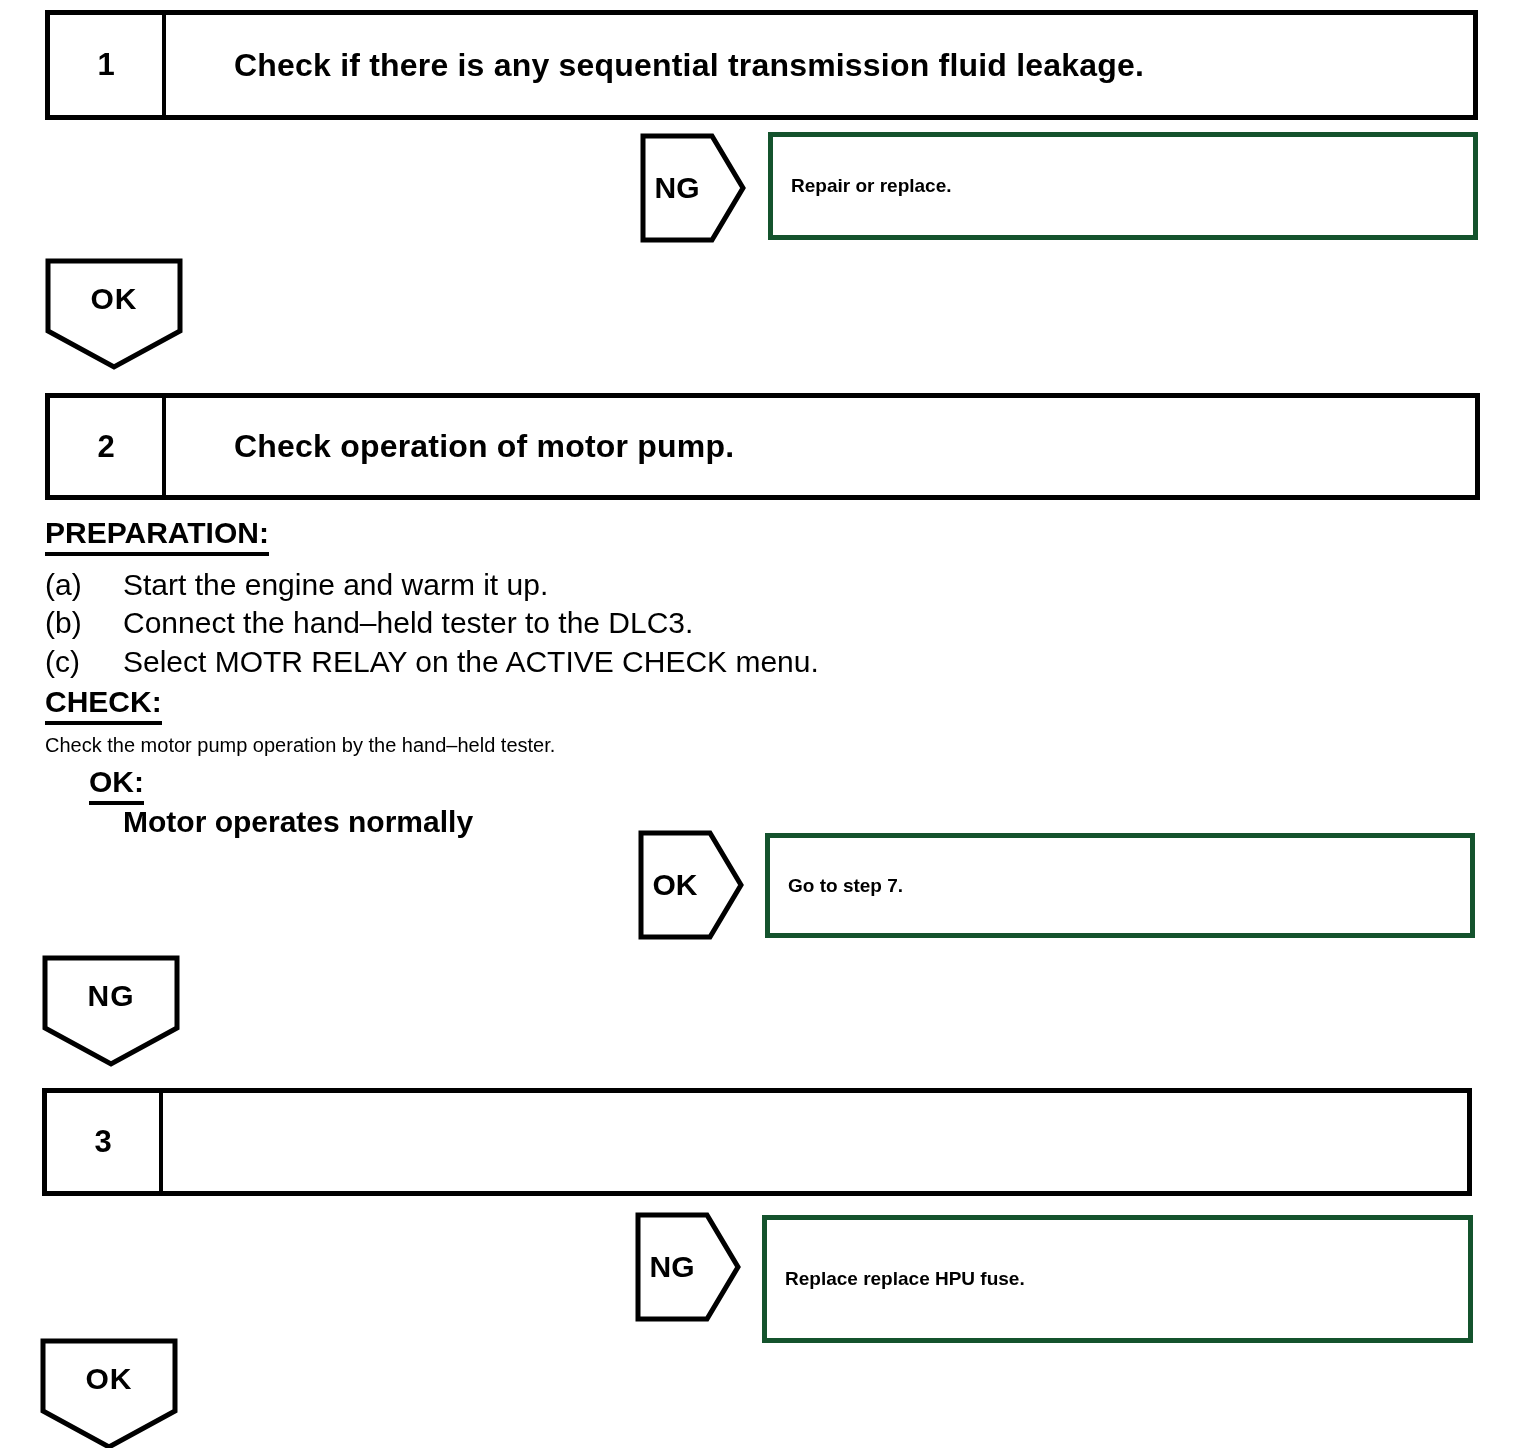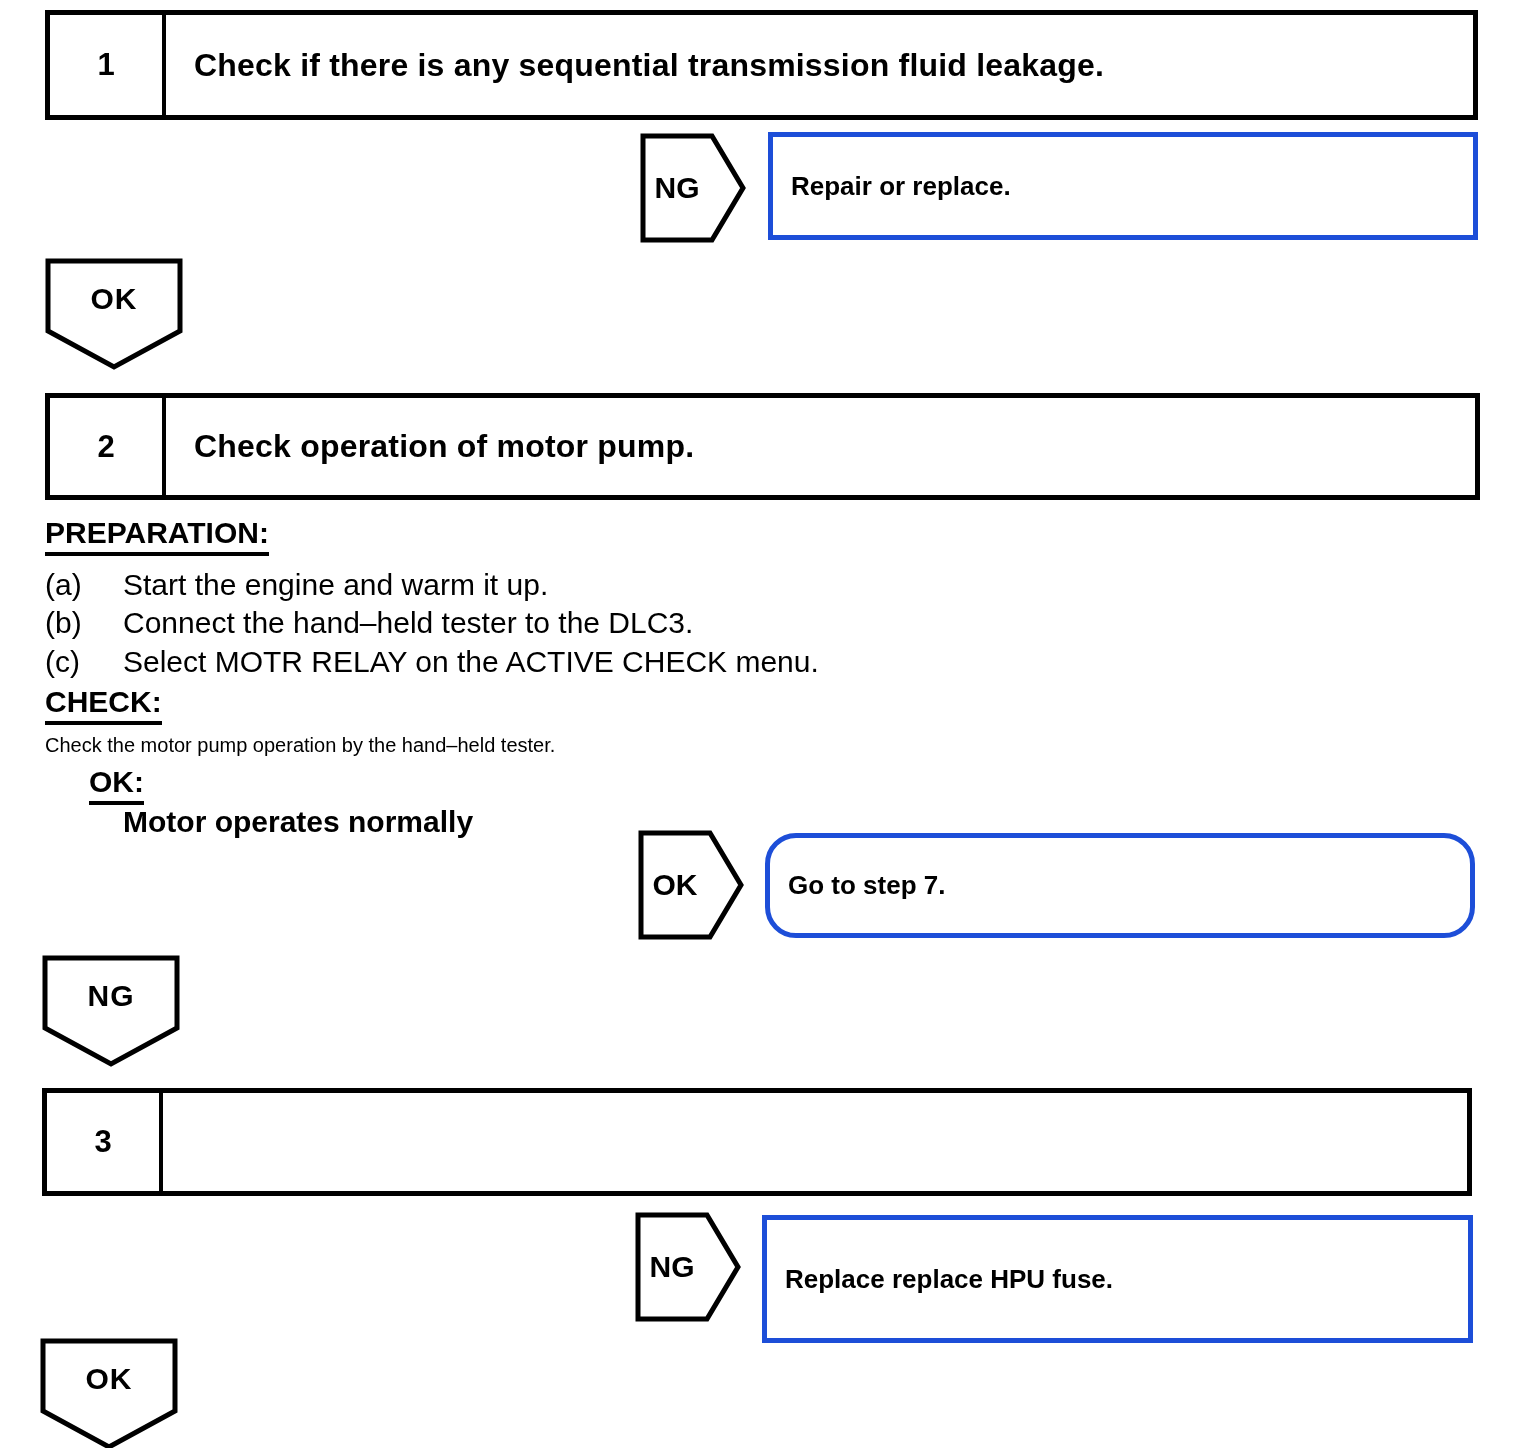--- a/index.html
+++ b/index.html
@@ -36,20 +36,21 @@
     font-weight: bold;
     font-size: 31px;
   }
   .step-title {
     display: flex;
     align-items: center;
     padding-left: 28px;
     font-weight: bold;
     font-size: 32px;
     letter-spacing: 0.2px;
+    margin-left: 40px;
   }
 
   
   .tag {
     width: 106px;
     height: 110px;
   }
   .tag svg { display: block; }
   .tag-label {
     position: absolute;
@@ -59,28 +60,28 @@
     height: 110px;
     display: flex;
     align-items: center;
     justify-content: center;
     font-weight: bold;
     font-size: 30px;
   }
 
   
   .result-box {
-    border: 5px solid #1d4ed8;
+    border: 5px solid #14532d;
     background: #fff;
     box-sizing: border-box;
     display: flex;
     align-items: center;
     padding-left: 18px;
     font-weight: bold;
-    font-size: 26px;
+    font-size: 19px;
   }
 
   
   .down-pent { width: 138px; height: 112px; }
   .down-pent svg { display: block; }
   .down-label {
     position: absolute;
     left: 0;
     top: 8px;
     width: 138px;
@@ -168,21 +169,21 @@
     <div class="bold-text" style="padding-left:78px;">Motor operates normally</div>
   </div>
 
   <div class="abs tag" style="left:638px; top:830px;">
     <svg width="106" height="110" viewBox="0 0 106 110">
       <polygon points="3,3 72,3 103,55 72,107 3,107" fill="#fff" stroke="#000" stroke-width="5"></polygon>
     </svg>
     <div class="tag-label">OK</div>
   </div>
 
-  <div class="abs result-box" style="left:765px; top:833px; width:710px; height:105px;border-radius:31px;">Go to step 7.</div>
+  <div class="abs result-box" style="left:765px; top:833px; width:710px; height:105px;">Go to step 7.</div>
 
   <div class="abs down-pent" style="left:42px; top:955px;">
     <svg width="138" height="112" viewBox="0 0 138 112">
       <polygon points="3,3 135,3 135,73 69,109 3,73" fill="#fff" stroke="#000" stroke-width="5"></polygon>
     </svg>
     <div class="down-label">NG</div>
   </div>
 
   <div class="abs step-box" style="left:42px; top:1088px; width:1430px; height:108px;">
     <div class="step-num">3</div>

